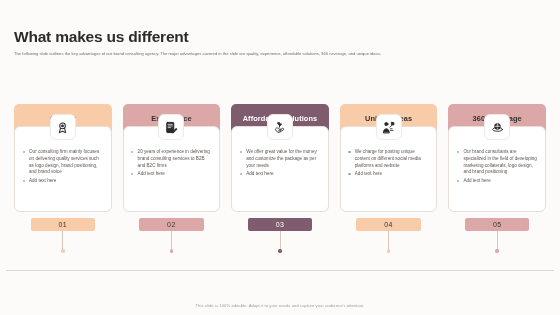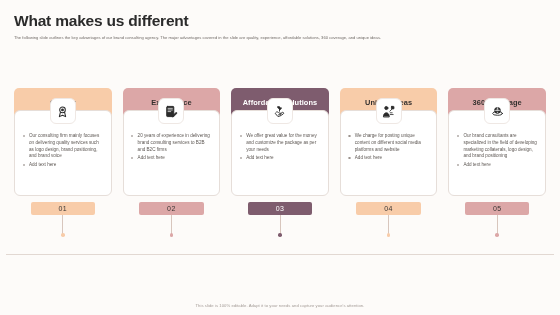--- a/index.html
+++ b/index.html
@@ -13,20 +13,21 @@
     overflow: hidden;
     font-family: "Liberation Sans", sans-serif;
     position: relative;
     background: #fdfbf9;
   }
   .slide {
     position: absolute;
     inset: 0;
     background: #fdfbf9;
     padding: 11px;
+    margin-top: 16px;
   }
 
   
   .header {
     position: absolute;
     left: 14px;
     top: 12px;
     right: 14px;
   }
   .page-title {

